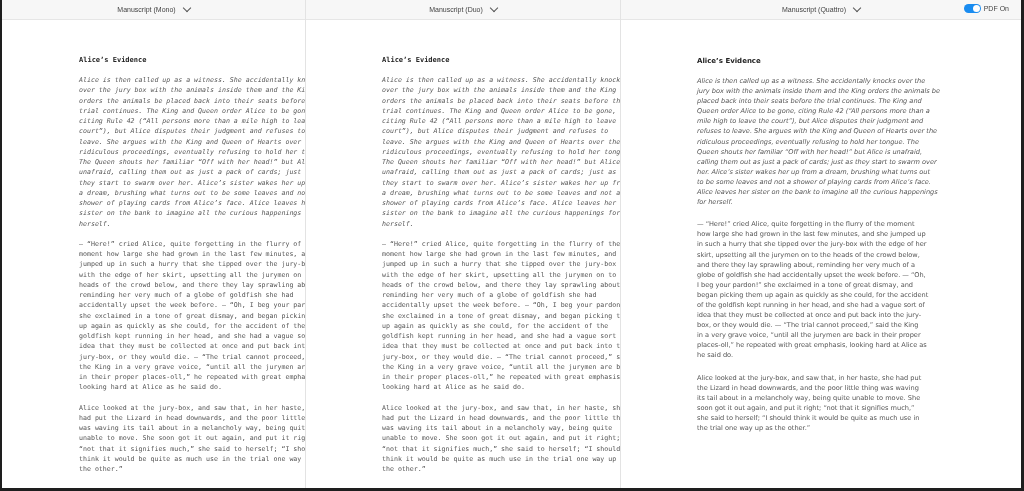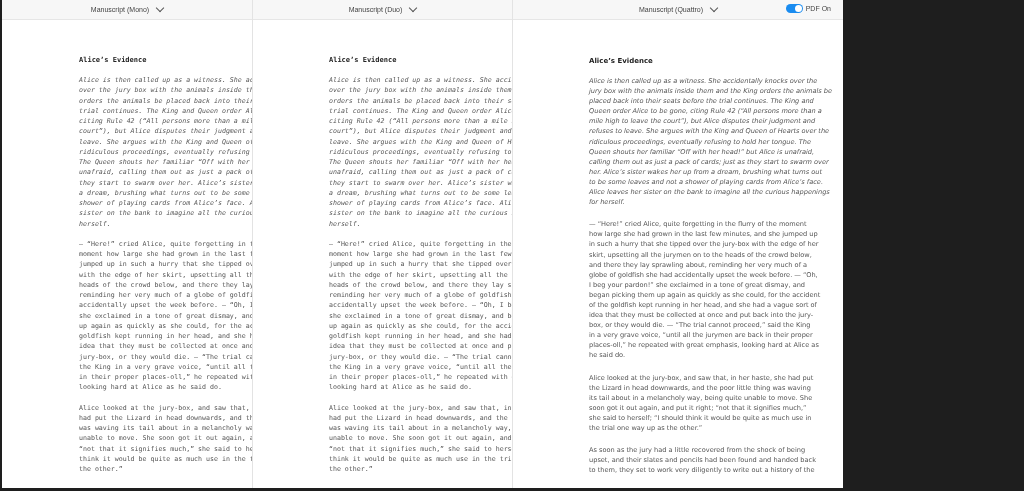--- a/index.html
+++ b/index.html
@@ -1,19 +1,19 @@
 <!DOCTYPE html>
 <html><head>
 <meta charset="utf-8">
 <style>
   * { box-sizing: border-box; margin: 0; padding: 0; }
   html, body { width: 1024px; height: 491px; overflow: hidden; background: #1e1e1e; }
   body { position: relative; font-family: "Liberation Sans", sans-serif; }
   .window {
-    position: absolute; left: 2px; top: 0; width: 841px; height: 488px;
+    position: absolute; left: 2px; top: 0; width: 1019px; height: 488px;
     background: #ffffff; overflow: hidden; display: flex;
   }
   .pane {
     position: relative; height: 100%; overflow: hidden;
     border-right: 1px solid #e3e3e3;
     background: #ffffff;
   }
   .pane:last-child { border-right: none; }
   .pane-header {
     position: absolute; left: 0; right: 0; top: 0; height: 20px;
@@ -197,19 +197,16 @@
 places-oll,” he repeated with great emphasis, looking hard at Alice as
 he said do.</p>
       <div class="gap" style="height:12px;"></div>
       <p>Alice looked at the jury-box, and saw that, in her haste, she had put
 the Lizard in head downwards, and the poor little thing was waving
 its tail about in a melancholy way, being quite unable to move. She
 soon got it out again, and put it right; “not that it signifies much,”
 she said to herself; “I should think it would be quite as much use in
 the trial one way up as the other.”</p>
       <div class="gap" style="height:12px;"></div>
-      <p>As soon as the jury had a little recovered from the shock of being
-upset, and their slates and pencils had been found and handed back
-to them, they set to work very diligently to write out a history of the</p>
     </div>
   </div>
 
 </div>
 
 </body></html>

